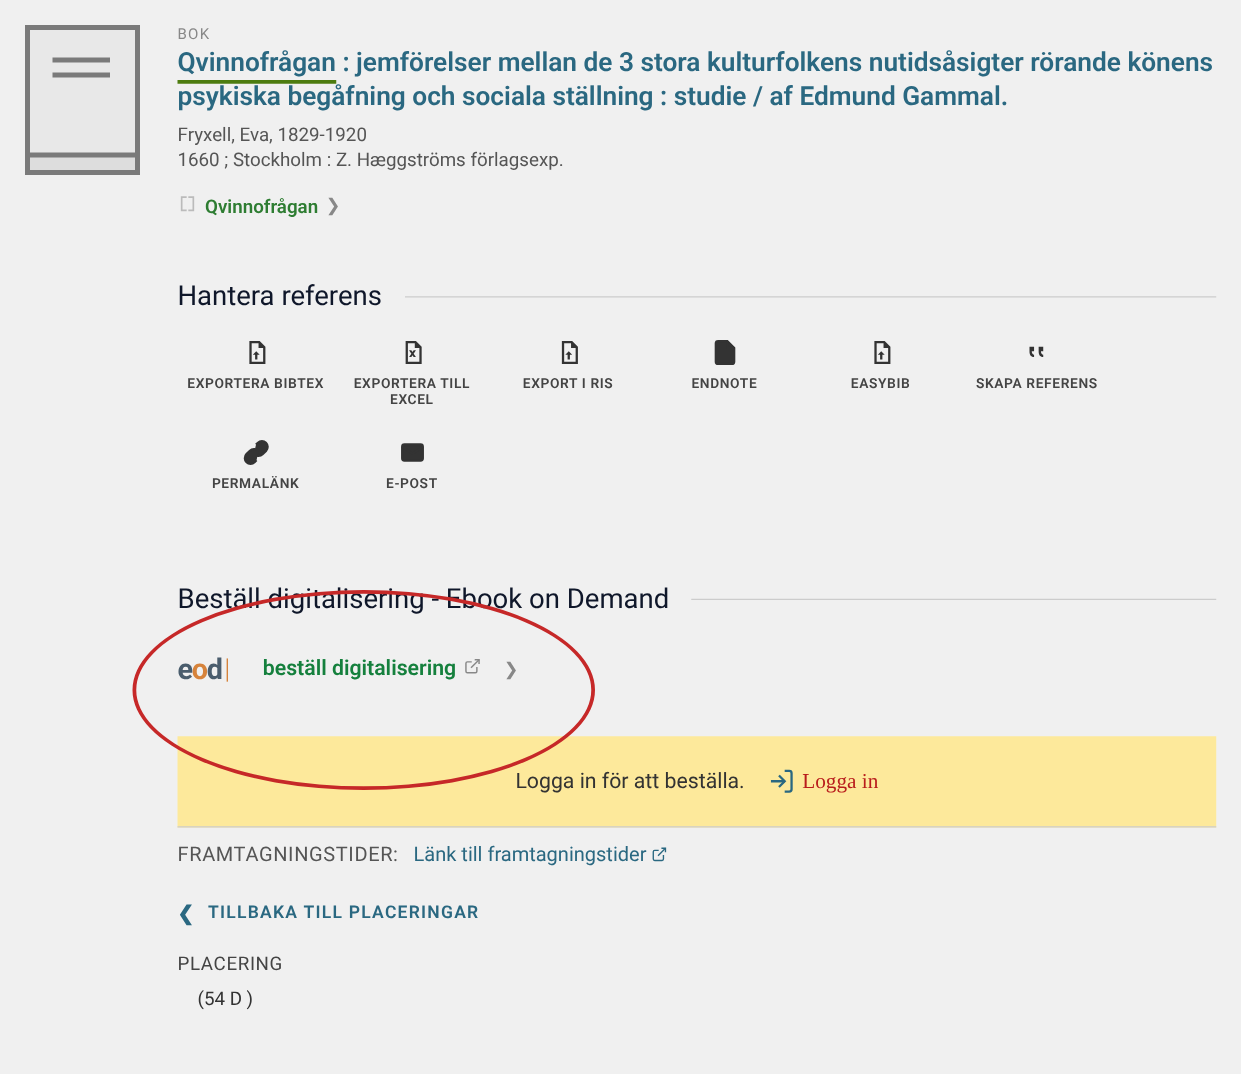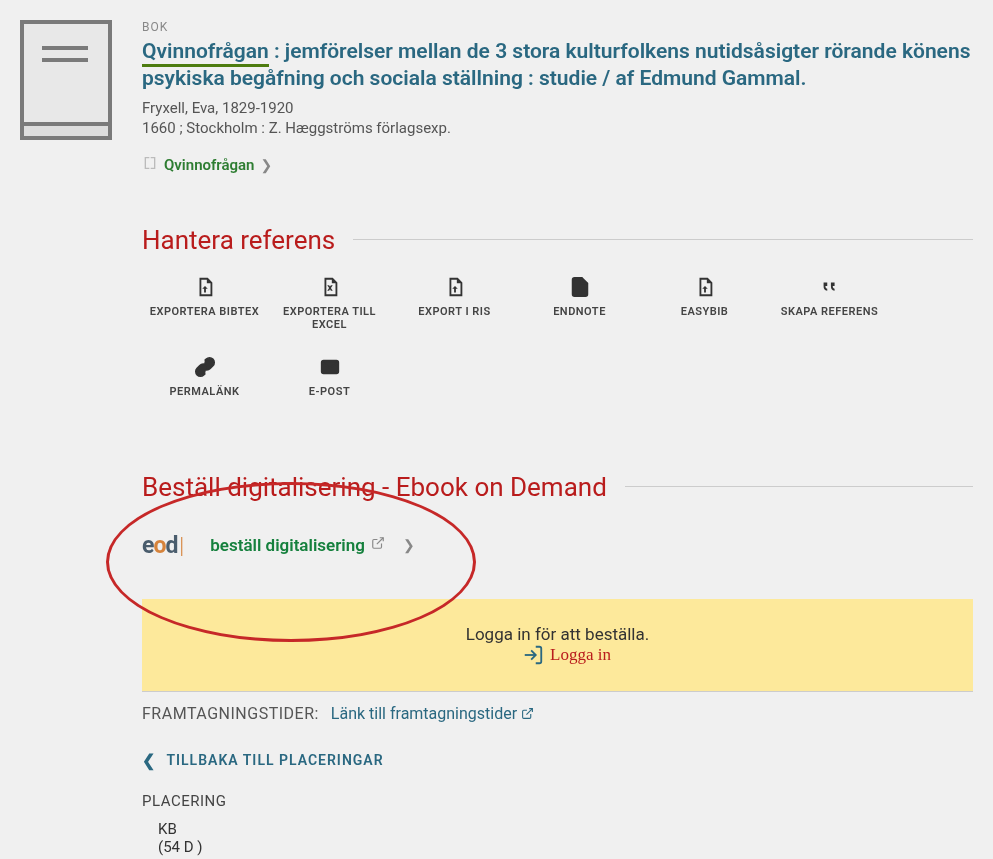--- a/index.html
+++ b/index.html
@@ -53,22 +53,22 @@
       font-weight: 400;
       font-size: 15px;
     }
     .availability .av-text { font-weight: 600; color: #2e7d32; }
     .availability .chev { color: #888; margin-left: 6px; font-size: 14px; }
     .availability .book-ico { color: #bbb; margin-right: 6px; font-size: 16px; }
     .section {
       margin-top: 50px;
     }
     .section-title {
-      font-size: 26px;
-      color: #b91c1c;
+      font-size: 22px;
+      color: #0f172a;
       font-weight: 400;
       margin-bottom: 20px;
       position: relative;
       display: flex;
       align-items: center;
     }
     .section-title::after {
       content: "";
       flex: 1;
       height: 1px;
@@ -138,21 +138,20 @@
       background: #fde99b;
       padding: 25px 0;
       margin-top: 40px;
       display: flex;
       align-items: center;
       justify-content: center;
       font-size: 17px;
       color: #333;
       border-bottom: 1px solid #ccc;
       margin-bottom: 12px;
-      flex-direction: column;
     }
     .login-banner .login-btn {
       margin-left: 18px;
       color: #b91c1c;
       display: inline-flex;
       align-items: center;
       cursor: pointer;
       font-family: Liberation Serif, serif;
     }
     .login-banner .login-btn svg { width: 22px; height: 22px; margin-right: 6px; fill: none; stroke: #2a6881; stroke-width: 2; }
@@ -336,19 +335,18 @@
         </span>
       </div>
 
       <div class="back-link">
         <span class="chev-left">❮</span>
         <span>TILLBAKA TILL PLACERINGAR</span>
       </div>
 
       <div class="placement-label">PLACERING</div>
       <div class="placement-body">
-        <div>KB</div>
         <div>(54 D )</div>
       </div>
 
     </div>
   </div>
 </div>
 
 </body></html>

